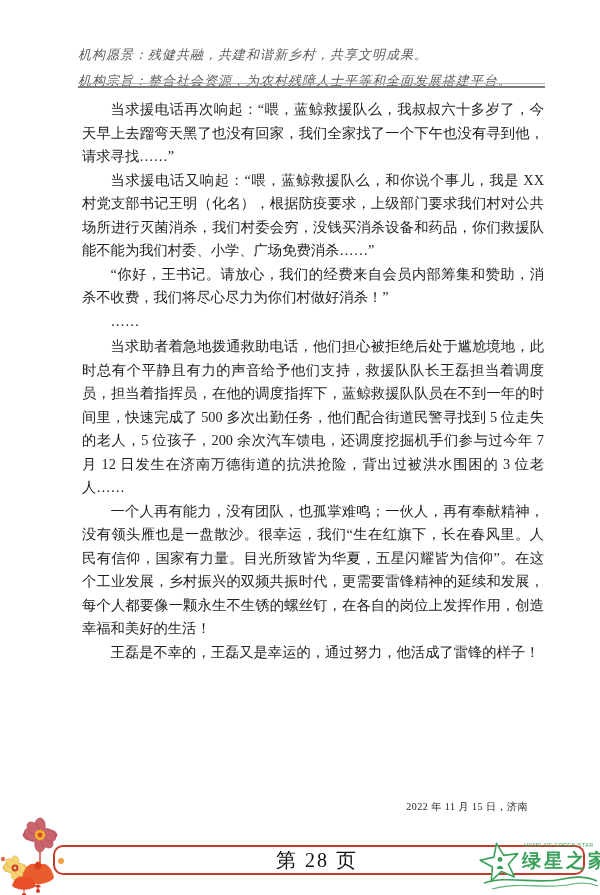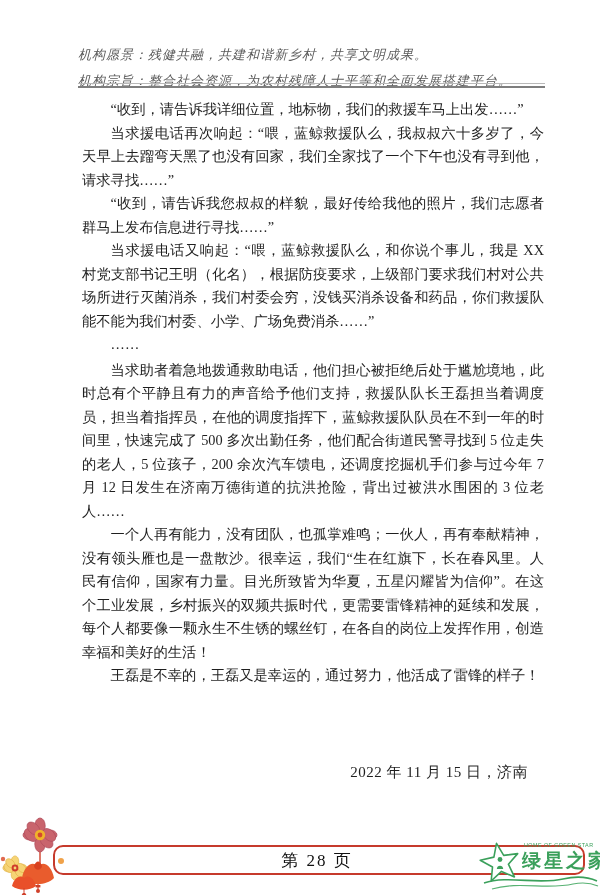--- a/index.html
+++ b/index.html
@@ -20,32 +20,32 @@
   }
   
   .doc-body{
     position:absolute;top:98px;left:82px;width:462px;
     font-size:14.3px;line-height:23.5px;color:#1f1f1f;
     text-align:justify;text-justify:inter-ideograph;
   }
   .doc-body p{margin:0;text-indent:2em;}
   .doc-body p.gap-above{margin-top:2px;}
   .dateline{
-    position:absolute;top:763px;right:72px;
-    font-size:15px;color:#1f1f1f;letter-spacing:.5px;
+    position:absolute;top:800px;right:72px;
+    font-size:10px;color:#1f1f1f;letter-spacing:.5px;
   }
   
   .footer-box{
     position:absolute;left:53px;top:845px;width:528px;height:26px;
     border:2px solid #c63a2c;border-radius:10px;background:#fff;z-index:1;
   }
   .page-number{
     position:absolute;left:53px;top:845px;width:528px;height:30px;
     display:flex;align-items:center;justify-content:center;
-    font-size:17px;color:#111;letter-spacing:2px;z-index:2;
+    font-size:20px;color:#111;letter-spacing:2px;z-index:2;
   }
   .flower-deco{position:absolute;left:0px;top:816px;width:82px;height:79px;z-index:3;}
   .logo{position:absolute;left:478px;top:833px;width:122px;height:62px;z-index:3;text-align:right;}
   .logo svg{position:absolute;left:0;top:0;}
   .logo-tagline{
     position:absolute;left:46px;top:9px;font-size:6px;color:#3ba05b;
     font-family:"Liberation Sans",sans-serif;letter-spacing:.5px;white-space:nowrap;
     transform:scale(.9);transform-origin:left top;
   }
   .logo-name{
@@ -58,24 +58,23 @@
 
 <div class="page">
 
   <div class="header">
     <div class="header-line">机构愿景：残健共融，共建和谐新乡村，共享文明成果。</div>
     <div class="header-line">机构宗旨：整合社会资源，为农村残障人士平等和全面发展搭建平台。</div>
   </div>
   <div class="header-rule"></div>
 
   <div class="doc-body">
-    <p>“收到，请告诉我详细位置，地标物，我们的救援车马上出发……”</p>
     <p>当求援电话再次响起：“喂，蓝鲸救援队么，我叔叔六十多岁了，今天早上去蹓弯天黑了也没有回家，我们全家找了一个下午也没有寻到他，请求寻找……”</p>
-    <p>“收到，请告诉我您叔叔的样貌，最好传给我他的照片，我们志愿者群马上发布信息进行寻找……”</p>
     <p>当求援电话又响起：“喂，蓝鲸救援队么，和你说个事儿，我是 XX 村党支部书记王明（化名），根据防疫要求，上级部门要求我们村对公共场所进行灭菌消杀，我们村委会穷，没钱买消杀设备和药品，你们救援队能不能为我们村委、小学、广场免费消杀……”</p>
+    <p>“你好，王书记。请放心，我们的经费来自会员内部筹集和赞助，消杀不收费，我们将尽心尽力为你们村做好消杀！”</p>
     <p>……</p>
     <p class="gap-above">当求助者着急地拨通救助电话，他们担心被拒绝后处于尴尬境地，此时总有个平静且有力的声音给予他们支持，救援队队长王磊担当着调度员，担当着指挥员，在他的调度指挥下，蓝鲸救援队队员在不到一年的时间里，快速完成了 500 多次出勤任务，他们配合街道民警寻找到 5 位走失的老人，5 位孩子，200 余次汽车馈电，还调度挖掘机手们参与过今年 7 月 12 日发生在济南万德街道的抗洪抢险，背出过被洪水围困的 3 位老人……</p>
     <p>一个人再有能力，没有团队，也孤掌难鸣；一伙人，再有奉献精神，没有领头雁也是一盘散沙。很幸运，我们“生在红旗下，长在春风里。人民有信仰，国家有力量。目光所致皆为华夏，五星闪耀皆为信仰”。在这个工业发展，乡村振兴的双频共振时代，更需要雷锋精神的延续和发展，每个人都要像一颗永生不生锈的螺丝钉，在各自的岗位上发挥作用，创造幸福和美好的生活！</p>
     <p>王磊是不幸的，王磊又是幸运的，通过努力，他活成了雷锋的样子！</p>
   </div>
 
   <div class="dateline">2022 年 11 月 15 日，济南</div>
 
   <div class="footer-box"></div>
   <div class="page-number">第 28 页</div>

